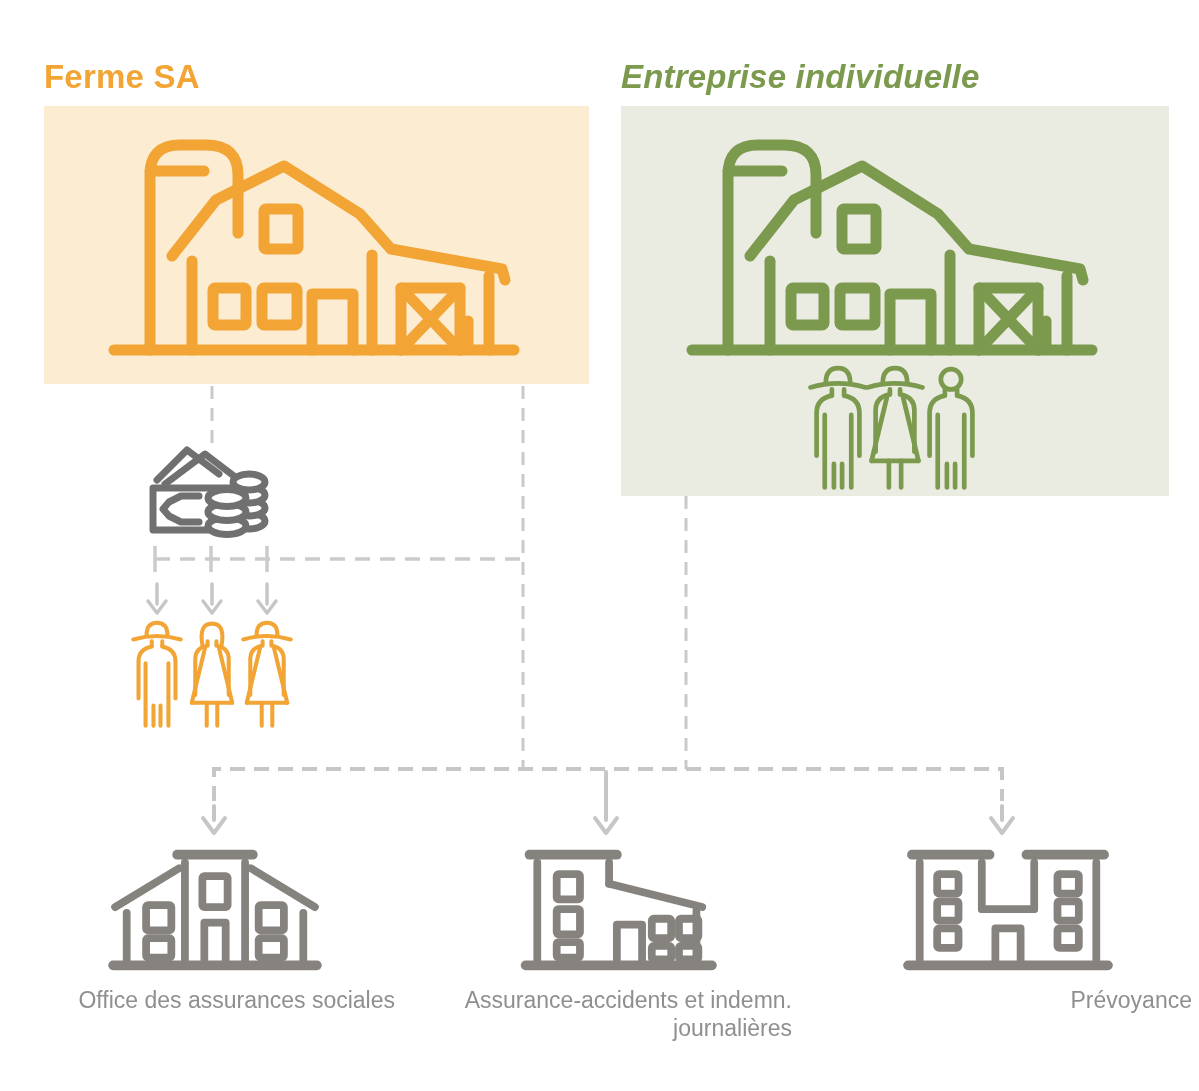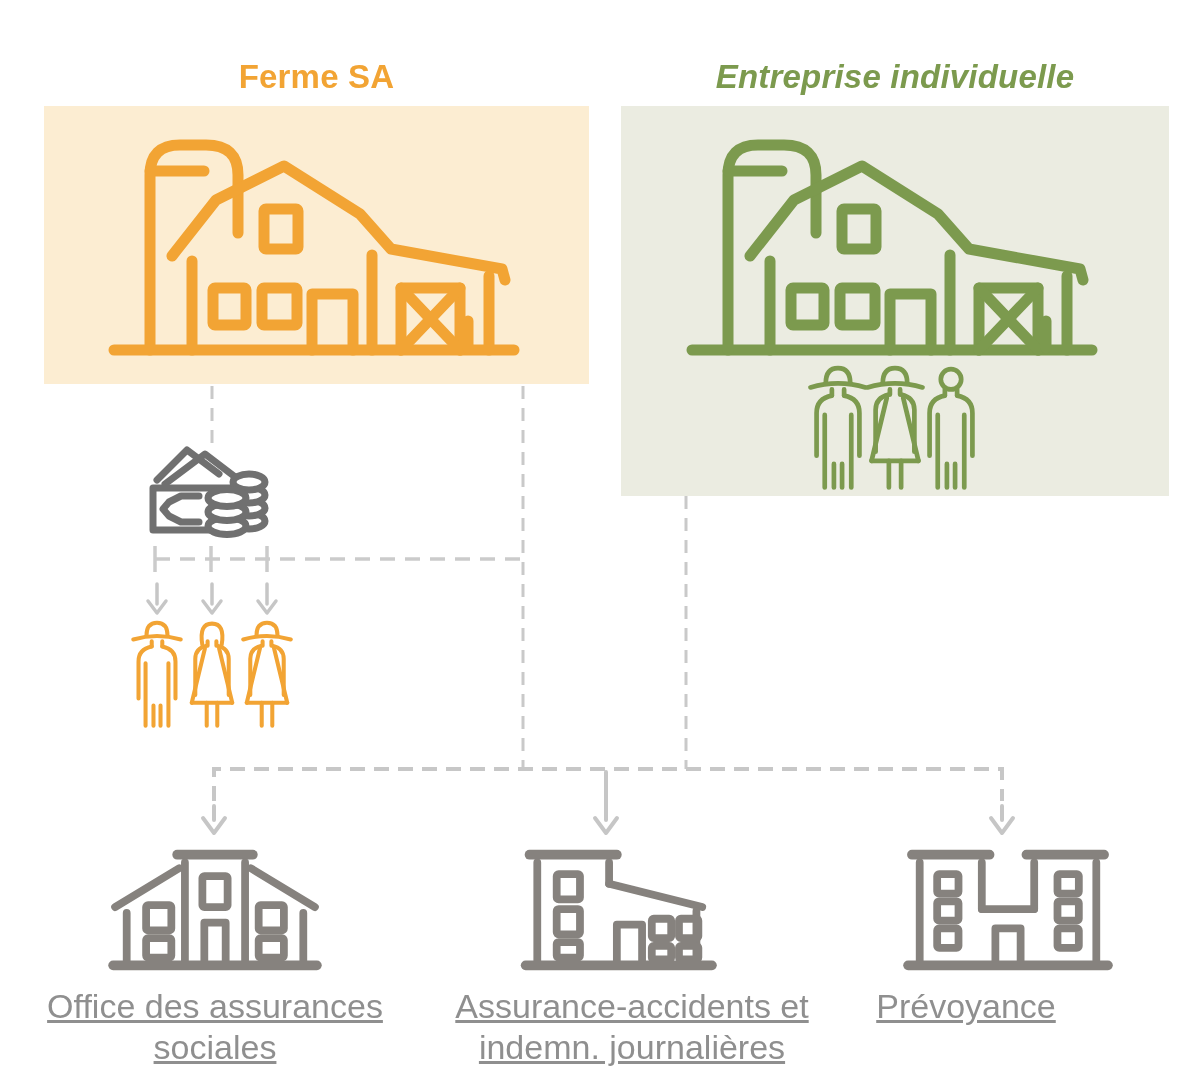--- a/index.html
+++ b/index.html
@@ -2,34 +2,34 @@
 <html style="--orange: #F2A434; --orange-fill: #FCEDD2; --green: #7C9A4E; --green-fill: #EBECE1; --bldg: #86827E; --label-gray: #8F8F8F; --money: #707070; --conn: #C9C9C9; --arrow: #C6C6C6;"><head>
 <meta charset="utf-8">
 <style>
   html,body{margin:0;padding:0;background:#ffffff;}
   #stage{
     position:relative;width:1199px;height:1091px;background:#fff;overflow:hidden;
     font-family:"Liberation Sans","DejaVu Sans",sans-serif;
   }
   .abs{position:absolute;}
   .group-title{
-    font-size:33px;font-weight:bold;text-align:center;letter-spacing:0.2px;
+    font-size:33px;font-weight:bold;text-align:left;letter-spacing:0.2px;
   }
   .title-left{left:44px;top:58px;width:545px;color:var(--orange,#F2A434);}
   .title-right{left:621px;top:58px;width:548px;color:var(--green,#7C9A4E);font-style:italic;}
   .box{position:absolute;}
   .box-left{left:44px;top:106px;width:545px;height:278px;background:var(--orange-fill,#FCEDD2);}
   .box-right{left:621px;top:106px;width:548px;height:390px;background:var(--green-fill,#EBECE1);}
   .inst-label{
-    position:absolute;top:986px;width:360px;text-align:center;
-    font-size:34px;line-height:1.22;color:var(--label-gray,#8F8F8F);text-decoration:underline;
+    position:absolute;top:986px;width:360px;text-align:right;
+    font-size:23px;line-height:1.22;color:var(--label-gray,#8F8F8F);
   }
   .label-1{left:35px;}
-  .label-2{left:452px;}
-  .label-3{left:786px;}
+  .label-2{left:432px;}
+  .label-3{left:832px;}
   svg{display:block;overflow:visible;}
 </style>
 </head>
 <body>
 
 <div id="stage">
 
   <svg width="0" height="0" aria-hidden="true">
     <defs>
 

